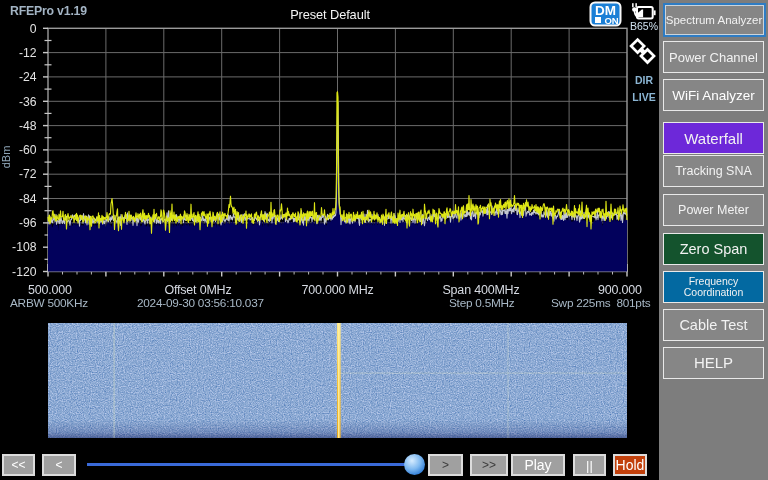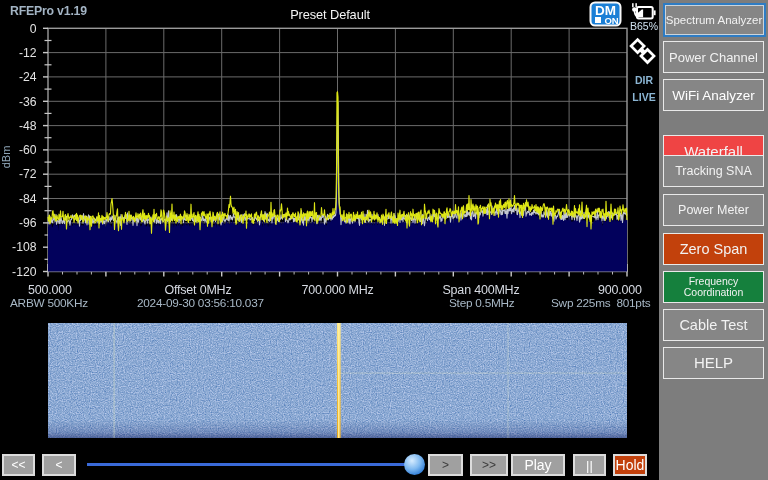--- a/index.html
+++ b/index.html
@@ -4,25 +4,25 @@
 html,body{margin:0;padding:0;width:768px;height:480px;background:#000;overflow:hidden}
 body{font-family:"Liberation Sans",sans-serif;position:relative}
 .flab{position:absolute;font-size:12.5px;color:#d6dae2;letter-spacing:-0.2px}
 .slab{position:absolute;font-size:11.8px;color:#a8b8c6;letter-spacing:-0.25px}
 </style></head>
 <body>
 <div style="position:absolute;left:659px;top:0;width:109px;height:480px;background:#7d7d7d"></div>
 <div style="position:absolute;left:662.5px;top:2.5px;width:99px;height:30px;background:#868686;border:2px solid #2e7cc4;box-shadow:inset 0 0 0 1px #ccd4da;color:#f2f2f2;font-size:11.5px;display:flex;align-items:center;justify-content:center;text-align:center;line-height:normal;white-space:nowrap">Spectrum Analyzer</div>
 <div style="position:absolute;left:663px;top:41px;width:99px;height:30px;background:#868686;border:1.5px solid #e9e9e9;color:#f2f2f2;font-size:13px;display:flex;align-items:center;justify-content:center;text-align:center;line-height:normal;white-space:nowrap">Power Channel</div>
 <div style="position:absolute;left:663px;top:79px;width:99px;height:30px;background:#868686;border:1.5px solid #e9e9e9;color:#ffffff;font-size:13.5px;display:flex;align-items:center;justify-content:center;text-align:center;line-height:normal;white-space:nowrap">WiFi Analyzer</div>
-<div style="position:absolute;left:663px;top:135px;width:99px;height:30px;background:#ef4444;border:1.5px solid #e9e9e9;color:#f2f2f2;font-size:15px;display:flex;align-items:center;justify-content:center;text-align:center;line-height:normal;white-space:nowrap">Waterfall</div>
+<div style="position:absolute;left:663px;top:122px;width:99px;height:30px;background:#6d28d9;border:1.5px solid #e9e9e9;color:#f2f2f2;font-size:15px;display:flex;align-items:center;justify-content:center;text-align:center;line-height:normal;white-space:nowrap">Waterfall</div>
 <div style="position:absolute;left:663px;top:155px;width:99px;height:30px;background:#868686;border:1.5px solid #e9e9e9;color:#f2f2f2;font-size:12.5px;display:flex;align-items:center;justify-content:center;text-align:center;line-height:normal;white-space:nowrap">Tracking SNA</div>
 <div style="position:absolute;left:663px;top:194px;width:99px;height:30px;background:#868686;border:1.5px solid #e9e9e9;color:#f2f2f2;font-size:12.5px;display:flex;align-items:center;justify-content:center;text-align:center;line-height:normal;white-space:nowrap">Power Meter</div>
-<div style="position:absolute;left:663px;top:232.5px;width:99px;height:30px;background:#c2410c;border:1.5px solid #e9e9e9;color:#f2f2f2;font-size:14.5px;display:flex;align-items:center;justify-content:center;text-align:center;line-height:normal;white-space:nowrap">Zero Span</div>
-<div style="position:absolute;left:663px;top:270.8px;width:99px;height:30px;background:#15803d;border:1.5px solid #e9e9e9;color:#f2f2f2;font-size:10.5px;display:flex;align-items:center;justify-content:center;text-align:center;line-height:1.05;white-space:nowrap">Frequency<br>Coordination</div>
+<div style="position:absolute;left:663px;top:232.5px;width:99px;height:30px;background:#14532d;border:1.5px solid #e9e9e9;color:#f2f2f2;font-size:14.5px;display:flex;align-items:center;justify-content:center;text-align:center;line-height:normal;white-space:nowrap">Zero Span</div>
+<div style="position:absolute;left:663px;top:270.8px;width:99px;height:30px;background:#0369a1;border:1.5px solid #e9e9e9;color:#f2f2f2;font-size:10.5px;display:flex;align-items:center;justify-content:center;text-align:center;line-height:1.05;white-space:nowrap">Frequency<br>Coordination</div>
 <div style="position:absolute;left:663px;top:308.9px;width:99px;height:30px;background:#868686;border:1.5px solid #e9e9e9;color:#f2f2f2;font-size:14.5px;display:flex;align-items:center;justify-content:center;text-align:center;line-height:normal;white-space:nowrap">Cable Test</div>
 <div style="position:absolute;left:663px;top:346.9px;width:99px;height:30px;background:#868686;border:1.5px solid #e9e9e9;color:#f2f2f2;font-size:15px;display:flex;align-items:center;justify-content:center;text-align:center;line-height:normal;white-space:nowrap">HELP</div>
 
 <div style="position:absolute;left:10px;top:4px;font-size:12.3px;font-weight:600;letter-spacing:-0.2px;color:#a3b4c4">RFEPro v1.19</div>
 <div style="position:absolute;left:230px;top:7px;width:200px;text-align:center;font-size:12.8px;font-weight:normal;letter-spacing:-0.1px;color:#f5f5f5">Preset Default</div>
 <svg width="80" height="110" viewBox="0 0 80 110" style="position:absolute;left:585px;top:0">
   <rect x="5.5" y="2.5" width="30" height="23" rx="4.5" fill="#1a7fd6" stroke="#f8f8f8" stroke-width="2"></rect>
   <text x="20.5" y="14.5" text-anchor="middle" font-family="Liberation Sans,sans-serif" font-size="13.5" font-weight="bold" fill="#ffffff">DM</text>
   <rect x="10" y="17" width="6" height="6" fill="#ffffff"></rect>
   <text x="26.5" y="23.5" text-anchor="middle" font-family="Liberation Sans,sans-serif" font-size="9.5" font-weight="bold" fill="#ffffff">ON</text>

